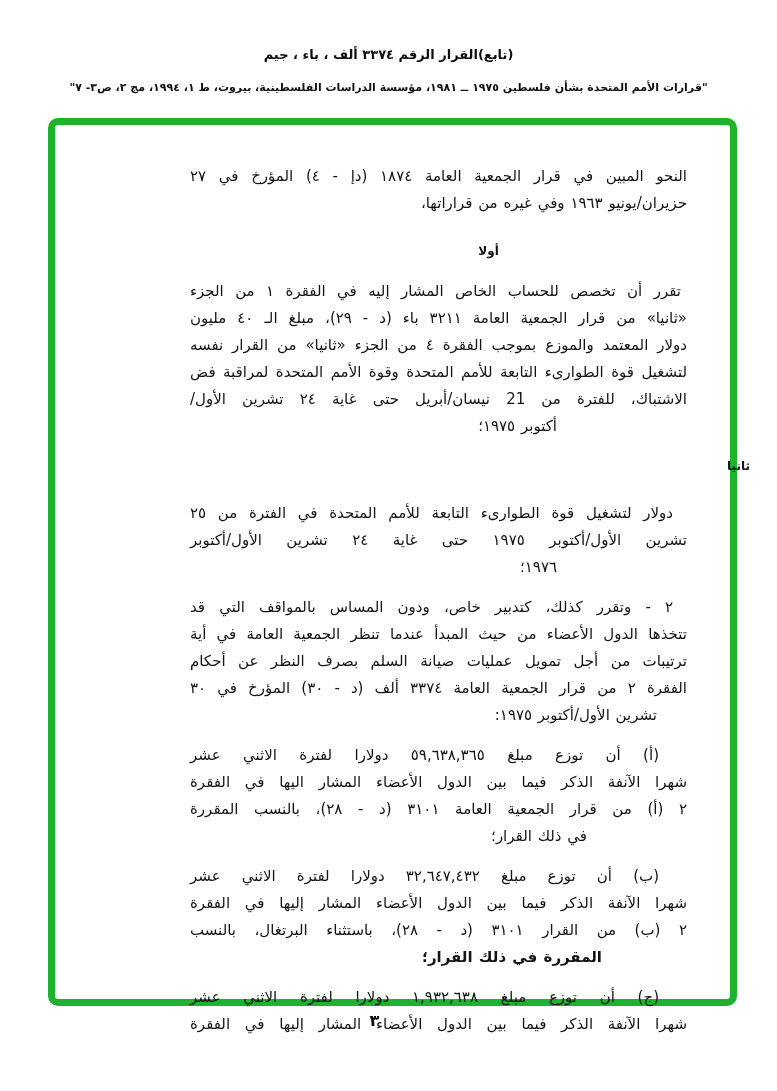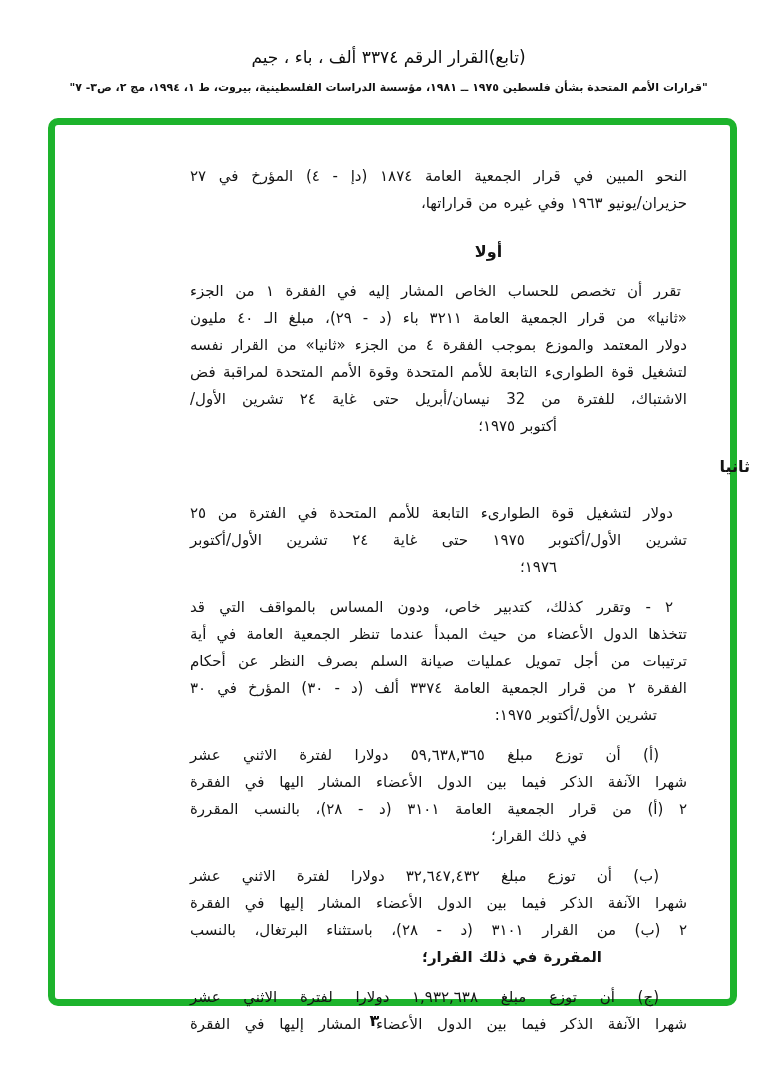--- a/index.html
+++ b/index.html
@@ -3,21 +3,21 @@
 <meta charset="utf-8">
 <style>
   html,body{margin:0;padding:0;}
   body{
     width:777px;height:1091px;background:#ffffff;position:relative;
     font-family:"DejaVu Sans",sans-serif;color:#141414;overflow:hidden;
   }
   .page{position:absolute;inset:0;direction:rtl;}
   .header-title{
     position:absolute;top:47px;left:0;right:0;text-align:center;
-    font-size:17px;font-weight:normal;letter-spacing:0px;color:#0d0d0d;
+    font-size:13px;font-weight:bold;letter-spacing:0px;color:#0d0d0d;
   }
   .source-line{
     position:absolute;top:81px;left:8px;right:8px;text-align:center;
     font-size:11px;font-weight:bold;color:#111;white-space:nowrap;
   }
   .frame{
     position:absolute;left:48px;top:118px;width:689px;height:888px;
     box-sizing:border-box;border:7px solid #1db32c;border-radius:10px;
     background:transparent;
   }
@@ -35,21 +35,21 @@
   
   .p-indent-xs .line:first-child{padding-right:6px;}
   .p-indent-sm .line:first-child{padding-right:14px;}
   .p-indent .line:first-child{padding-right:28px;}
   
   .hang-130 .line:last-child{padding-right:130px;}
   .hang-100 .line:last-child{padding-right:100px;}
   .hang-85 .line:last-child{padding-right:85px;font-weight:bold;}
   .hang-30 .line:last-child{padding-right:30px;}
   .sec-heading{
-    font-weight:bold;font-size:16px;line-height:27px;text-align:center;
+    font-weight:bold;font-size:12px;line-height:27px;text-align:center;
     position:relative;right:-50px; 
   }
   .sec-heading.h1{margin-top:21px;margin-bottom:11px;}
   .sec-heading.h2{margin-top:6px;margin-bottom:20px;text-align:right;}
   .page-number{
     position:absolute;top:1011px;left:0;right:28px;text-align:center;
     font-size:16px;font-weight:bold;color:#0d0d0d;
   }
   b{font-weight:normal;}
 </style>
@@ -71,21 +71,21 @@
         <div class="line">حزيران/يونيو ١٩٦٣ وفي غيره من قراراتها،</div>
       </div>
 
     <div class="sec-heading h1">أولا</div>
 
     <div class="para p-indent-xs hang-130">
         <div class="line"><b>تقرر</b> أن تخصص للحساب الخاص المشار إليه في الفقرة ١ من الجزء</div>
         <div class="line">«ثانيا» من قرار الجمعية العامة ٣٢١١ باء (د - ٢٩)، مبلغ الـ ٤٠ مليون</div>
         <div class="line">دولار المعتمد والموزع بموجب الفقرة ٤ من الجزء «ثانيا» من القرار نفسه</div>
         <div class="line">لتشغيل قوة الطوارىء التابعة للأمم المتحدة وقوة الأمم المتحدة لمراقبة فض</div>
-        <div class="line">الاشتباك، للفترة من 32 نيسان/أبريل حتى غاية ٢٤ تشرين الأول/</div>
+        <div class="line">الاشتباك، للفترة من 21 نيسان/أبريل حتى غاية ٢٤ تشرين الأول/</div>
         <div class="line">أكتوبر ١٩٧٥؛</div>
       </div>
 
     <div class="sec-heading h2">ثانيا</div>
 
     <div class="para p-indent-sm hang-130">
         <div class="line">دولار لتشغيل قوة الطوارىء التابعة للأمم المتحدة في الفترة من ٢٥</div>
         <div class="line">تشرين الأول/أكتوبر ١٩٧٥ حتى غاية ٢٤ تشرين الأول/أكتوبر</div>
         <div class="line">١٩٧٦؛</div>
       </div>

